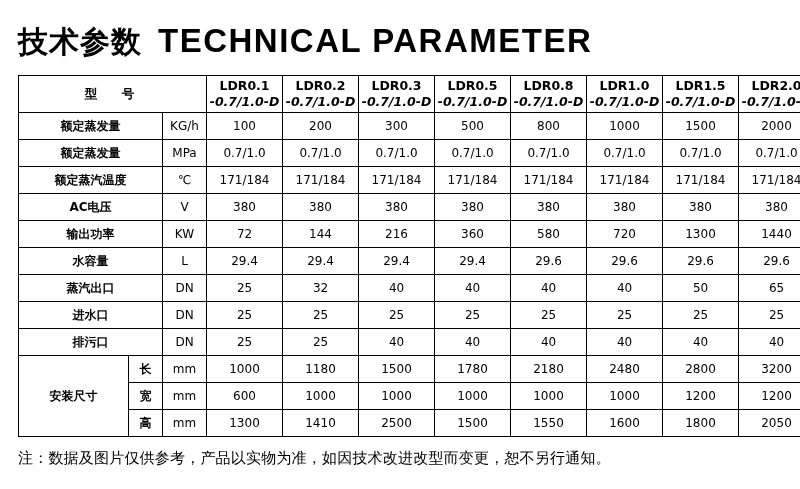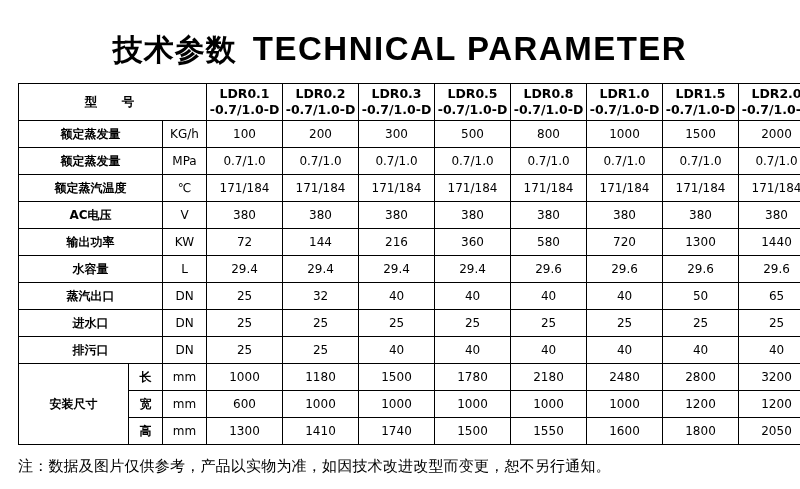--- a/index.html
+++ b/index.html
@@ -17,24 +17,23 @@
   .page {
     position: relative;
     width: 800px;
     height: 489px;
     box-sizing: border-box;
     padding: 0 18px;
   }
   .title {
     display: flex;
     align-items: baseline;
-    padding-top: 30px;
+    padding-top: 22px;
     padding-bottom: 10px;
     white-space: nowrap;
-    justify-content: center;
   }
   .title-cn {
     font-size: 30px;
     font-weight: bold;
     letter-spacing: 1px;
     font-family: "DejaVu Sans", "Liberation Sans", sans-serif;
   }
   .title-en {
     font-size: 33px;
     font-weight: bold;
@@ -72,21 +71,21 @@
   .row-label {
     font-weight: bold;
     font-size: 13px;
     font-family: "DejaVu Sans", "Liberation Sans", sans-serif;
     margin-left: 32px;
   }
   .unit {
     font-size: 12px;
   }
   .model-line1 { display: block; }
-  .model-line2 { display: block; }
+  .model-line2 { display: block; font-style: italic; }
   .vert-label {
     font-weight: bold;
     font-size: 13px;
     margin-left: 8px;
   }
   .note {
     margin-top: 12px;
     font-size: 15px;
     font-family: "DejaVu Sans", "Liberation Sans", sans-serif;
     letter-spacing: 0.2px;
@@ -301,21 +300,21 @@
         <td>1000</td>
         <td>1200</td>
         <td>1200</td>
       </tr>
 
       <tr>
         <td class="row-label">高</td>
         <td class="unit">mm</td>
         <td>1300</td>
         <td>1410</td>
-        <td>1740</td>
+        <td>2500</td>
         <td>1500</td>
         <td>1550</td>
         <td>1600</td>
         <td>1800</td>
         <td>2050</td>
       </tr>
 
     </tbody>
   </table>
 

